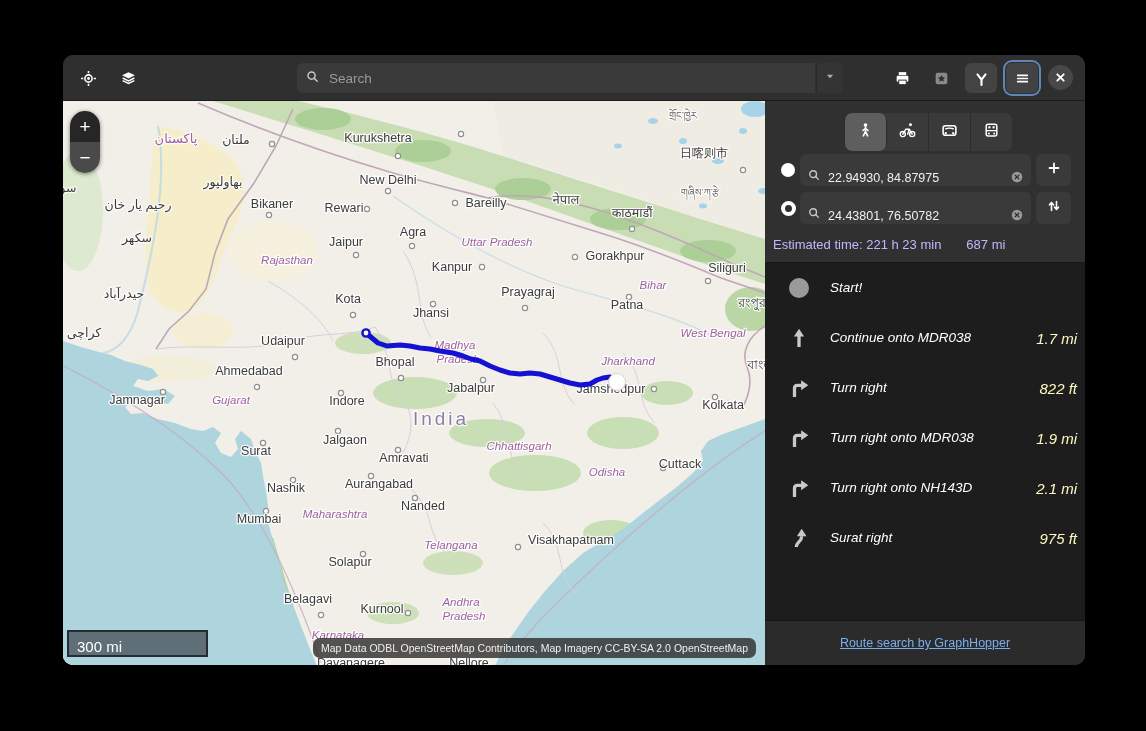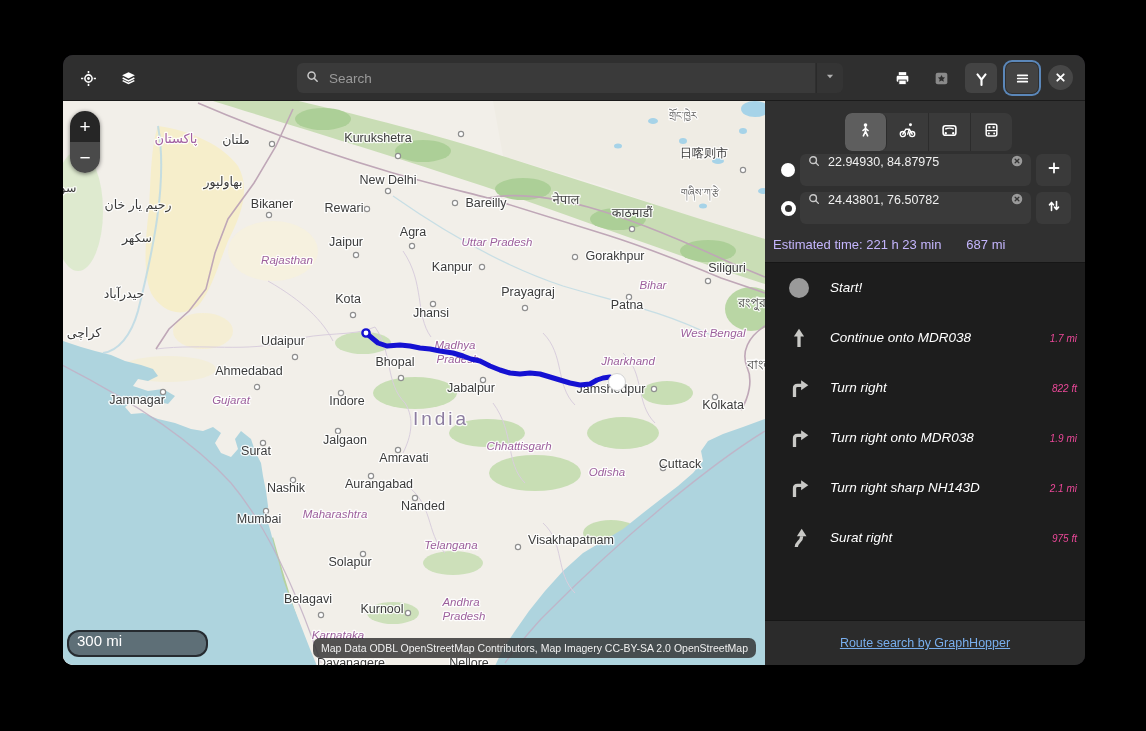--- a/index.html
+++ b/index.html
@@ -33,52 +33,52 @@
   text.p{font-size:13px;fill:#a361a3;font-weight:500;}
   text.n{font-size:13px;fill:#4a4a4a;font-weight:500;}
   text.b{font-size:19px;fill:#8d7da0;letter-spacing:3px;}
   text.t{font-size:10px;fill:#606060;}
   .zoomctl{position:absolute;left:7px;top:10px;width:30px;height:62px;border-radius:15px;overflow:hidden;
     box-shadow:0 1px 4px rgba(0,0,0,.5);display:flex;flex-direction:column;}
   .zoomctl .zb{flex:1;display:flex;align-items:center;justify-content:center;color:#fff;font-size:19px;cursor:pointer;line-height:1;}
   .zb-in{background:#262626;}
   .zb-out{background:#4a4a4a;}
   .scalebar{position:absolute;left:4px;bottom:8px;width:141px;height:27px;box-sizing:border-box;
-    background:rgba(72,82,90,.78);border:2px solid rgba(28,32,36,.85);border-radius:12px;
-    color:#fff;font-size:15px;display:flex;align-items:flex-start;padding-left:8px;}
+    background:rgba(72,82,90,.78);border:2px solid rgba(28,32,36,.85);border-radius:0;
+    color:#fff;font-size:15px;display:flex;align-items:flex-end;padding-left:8px;}
   .attrib{position:absolute;left:250px;bottom:7px;background:rgba(48,48,48,.82);color:#efefef;
     font-size:10.5px;padding:4px 8px;border-radius:7px;white-space:nowrap;}
   
   .sidebar{width:320px;display:flex;flex-direction:column;background:#1d1d1d;}
   .sb-top{background:#303030;height:162px;position:relative;flex:0 0 162px;border-bottom:1px solid #161616;box-sizing:border-box;}
   .modes{position:absolute;left:80px;top:12px;width:167px;height:38px;background:#3a3a3a;border-radius:7px;
     display:flex;overflow:hidden;}
   .mode{flex:1;display:flex;align-items:center;justify-content:center;cursor:pointer;border-right:1px solid #2c2c2c;}
   .mode:last-child{border-right:none;}
   .mode svg{width:17px;height:17px;}
   .mode.sel{background:#5e5e5e;border-radius:7px;}
   .pt-bullet{position:absolute;left:16px;width:14px;height:14px;border-radius:50%;}
   .bullet-solid{background:#fff;}
   .bullet-ring{background:#303030;border:4px solid #fff;width:7px;height:7px;}
   .route-entry{position:absolute;left:35px;width:231px;height:32px;background:#3a3a3a;border-radius:6px;
-    display:flex;align-items:flex-start;padding:0 7px;box-sizing:border-box;}
+    display:flex;align-items:flex-end;padding:0 7px;box-sizing:border-box;}
   .route-entry svg{width:14px;height:14px;flex:0 0 auto;}
   .route-entry input{background:transparent;border:none;outline:none;color:#f0f0f0;font-size:12.5px;width:100%;
     margin:0 5px;font-family:inherit;}
   .sq-btn{position:absolute;left:271px;width:35px;height:32px;background:#3a3a3a;border-radius:6px;
     display:flex;align-items:center;justify-content:center;cursor:pointer;}
   .sq-btn svg{width:16px;height:16px;}
   .summary{position:absolute;left:0;right:0;top:136px;display:flex;
     padding:0 8px;color:#c4b5fd;font-size:13px;gap:25px;}
   .dir-list{flex:1;overflow:hidden;background:#1d1d1d;}
   .dir-row{display:flex;align-items:center;min-height:50px;padding:0 8px 0 22px;cursor:pointer;font-style:italic;}
   .dir-icon{width:24px;height:24px;flex:0 0 24px;}
   .dir-icon svg{width:24px;height:24px;display:block;}
   .dir-text{flex:1;color:#fff;font-size:13.5px;margin-left:19px;line-height:1.35;padding:6px 6px 6px 0;}
-  .dir-dist{color:#ec4899;font-size:10px;white-space:nowrap;}
+  .dir-dist{color:#fef9c3;font-size:15px;white-space:nowrap;}
   .sb-footer{flex:0 0 45px;background:#2b2b2b;display:flex;align-items:center;justify-content:center;border-top:1px solid #161616;box-sizing:border-box;}
   .sb-footer a{color:#78aeed;font-size:12.5px;text-decoration:underline;cursor:pointer;}
 </style>
 </head>
 <body>
 
 <div class="window">
 
   <div class="headerbar">
     <div class="hbtn" style="left:10px">
@@ -464,21 +464,21 @@
             <span class="dir-text">Turn right onto MDR038</span>
             <span class="dir-dist">1.9 mi</span>
           </div>
           <div class="dir-row">
             <span class="dir-icon">
               <svg viewBox="0 0 16 16">
                 <path d="M5 14V8.2C5 7 5.8 6.2 7 6.2h3" fill="none" stroke="#c9c9c6" stroke-width="2.2"></path>
                 <path d="M14.2 6.2 9.4 2.9v6.6Z" fill="#c9c9c6"></path>
               </svg>
             </span>
-            <span class="dir-text">Turn right sharp NH143D</span>
+            <span class="dir-text">Turn right onto NH143D</span>
             <span class="dir-dist">2.1 mi</span>
           </div>
           <div class="dir-row">
             <span class="dir-icon">
               <svg viewBox="0 0 16 16">
                 <path d="M6.2 14c0-3.5 3.6-3.3 3.6-7.2" fill="none" stroke="#c9c9c6" stroke-width="2.2"></path>
                 <path d="M9.8 1.8 6.6 6.8h6.4Z" fill="#c9c9c6"></path>
               </svg>
             </span>
             <span class="dir-text">Surat right</span>

